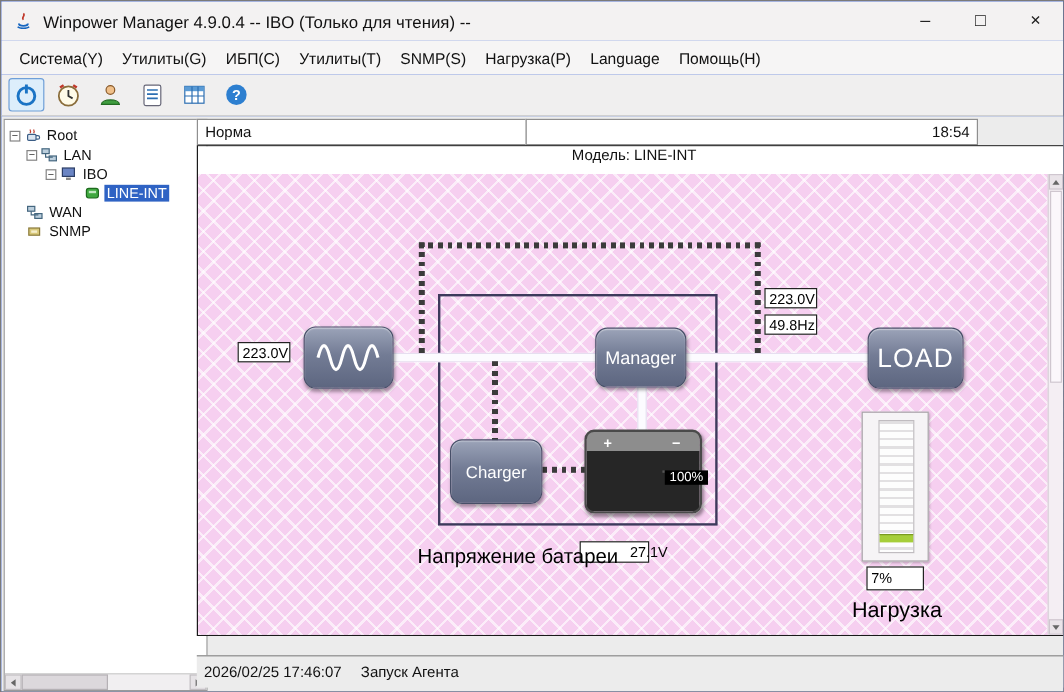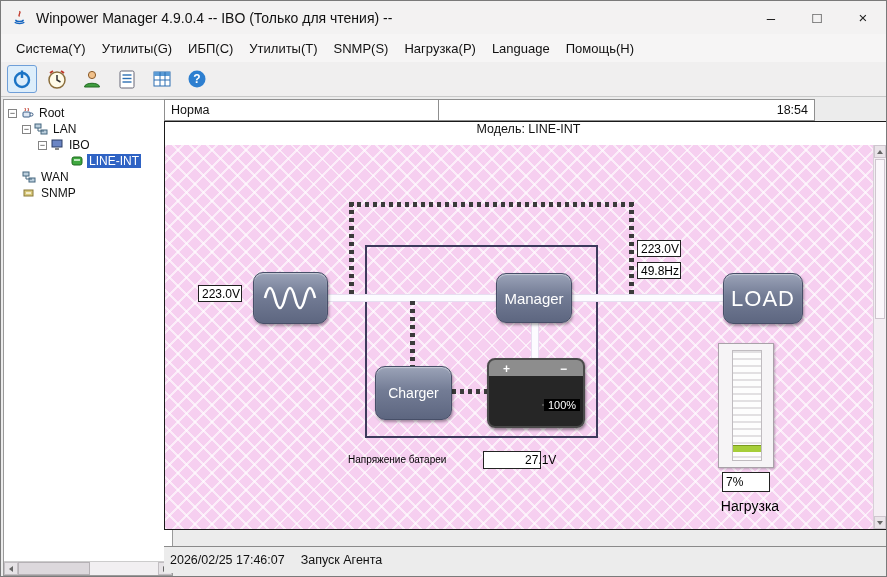--- a/index.html
+++ b/index.html
@@ -87,31 +87,31 @@
   .node-source{left:88px;top:127px;width:75px;height:52px;}
 
   .field{position:absolute;background:#fff;border:1px solid #222;font-size:12px;color:#000;
     display:flex;align-items:center;padding:0 3px;height:17px;}
   .f-input{left:33px;top:140px;width:44px;}
   .f-outv{left:472px;top:95px;width:44px;}
   .f-outf{left:472px;top:117px;width:44px;}
   .f-battv{left:318px;top:306px;width:58px;height:18px;padding-left:41px;}
   .f-pct{left:557px;top:327px;width:48px;height:20px;}
 
-  .lbl{position:absolute;font-size:10px;color:#000;}
+  .lbl{position:absolute;font-size:17px;color:#000;}
   .lbl-battv{left:183px;top:309px;}
-  .lbl-gauge{left:545px;top:353px;width:80px;text-align:center;font-size:14px;}
+  .lbl-gauge{left:545px;top:353px;width:80px;text-align:left;font-size:18px;}
 
   
   .battery{position:absolute;left:322px;top:213px;width:98px;height:70px;border-radius:8px;
     background:linear-gradient(180deg,#8d8d8d 0 16px,#262626 16px);border:2px solid #4a4a4a;
     box-shadow:1px 2px 3px rgba(0,0,0,.4);}
   .term{position:absolute;top:2px;font-size:12px;color:#fff;font-weight:bold;}
   .term-plus{left:14px;} .term-minus{right:16px;}
-  .batt-panel{position:absolute;left:13px;right:8px;bottom:8px;height:26px;display:flex;align-items:center;margin-left:40px;}
+  .batt-panel{position:absolute;left:23px;right:8px;bottom:8px;height:26px;display:flex;align-items:flex-start;margin-left:40px;}
   .batt-bars{flex:1;border:1px solid #555;
     background:repeating-linear-gradient(90deg,#9acd32 0 4px,#161616 4px 7px);}
   .batt-pct{background:#000;color:#fff;font-size:11px;display:flex;align-items:center;
     justify-content:center;padding:0 4px;}
 
   
   .gauge{position:absolute;left:553px;top:198px;width:56px;height:125px;background:#f6f4f6;
     border:1px solid #a9a2a9;box-shadow:1px 1px 2px rgba(0,0,0,.25);}
   .meter{position:absolute;left:13px;top:6px;width:30px;bottom:6px;background:#fff;border:1px solid #c0bcc0;
     background-image:repeating-linear-gradient(180deg,#e2e0e2 0 2px,#fdfdfd 2px 7px);}

